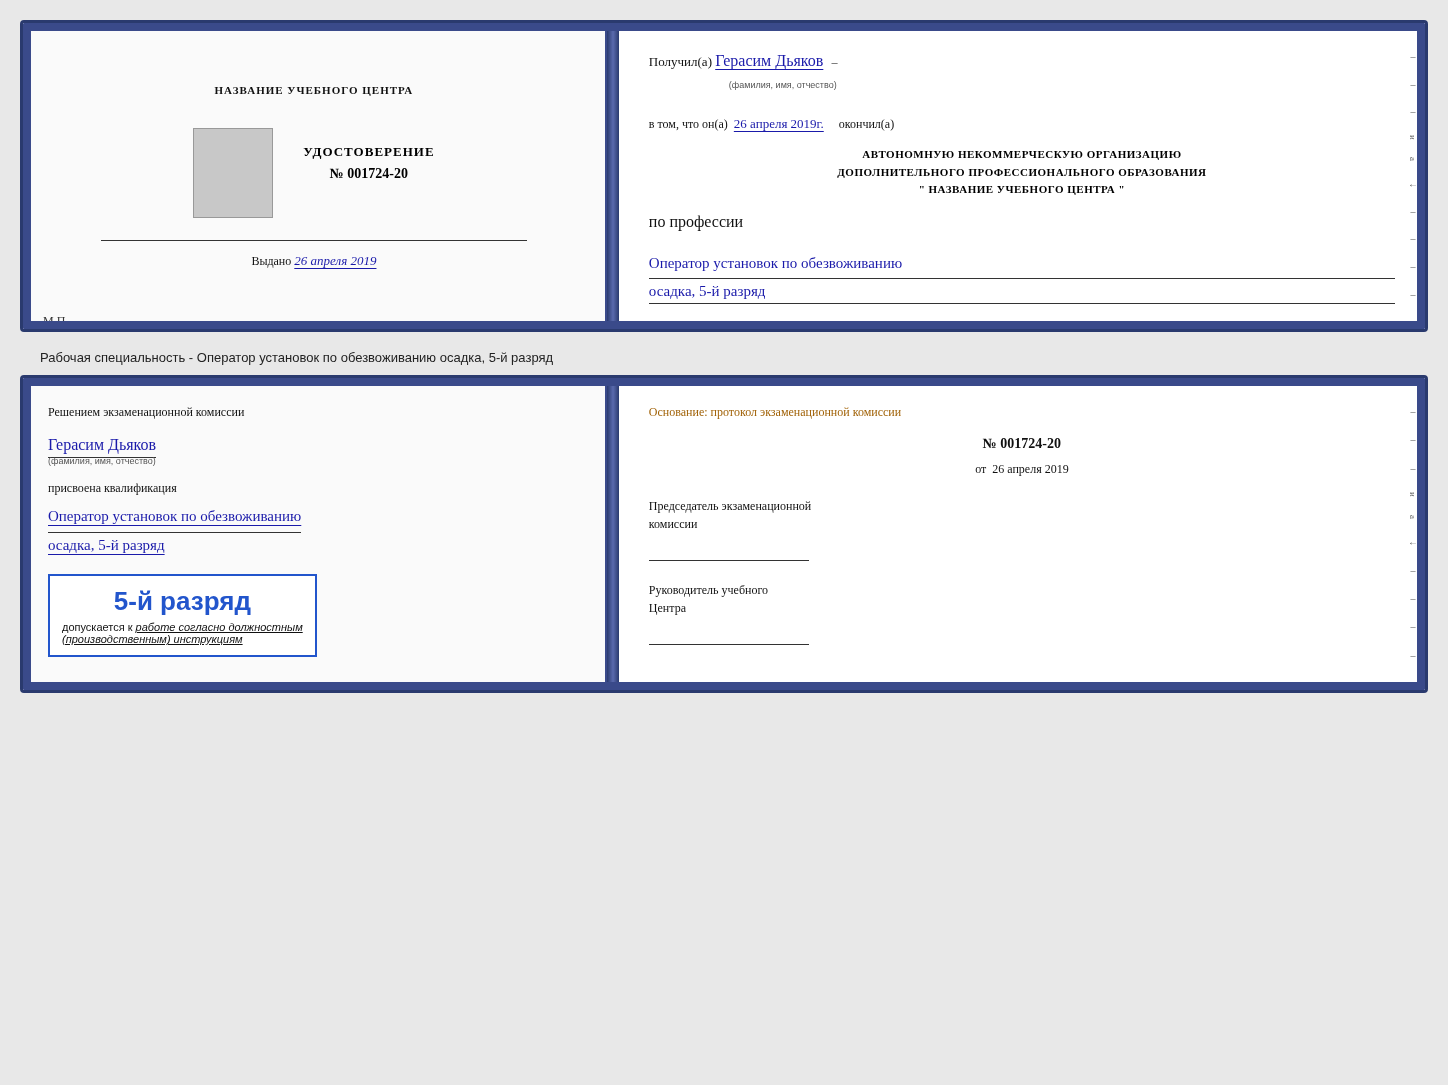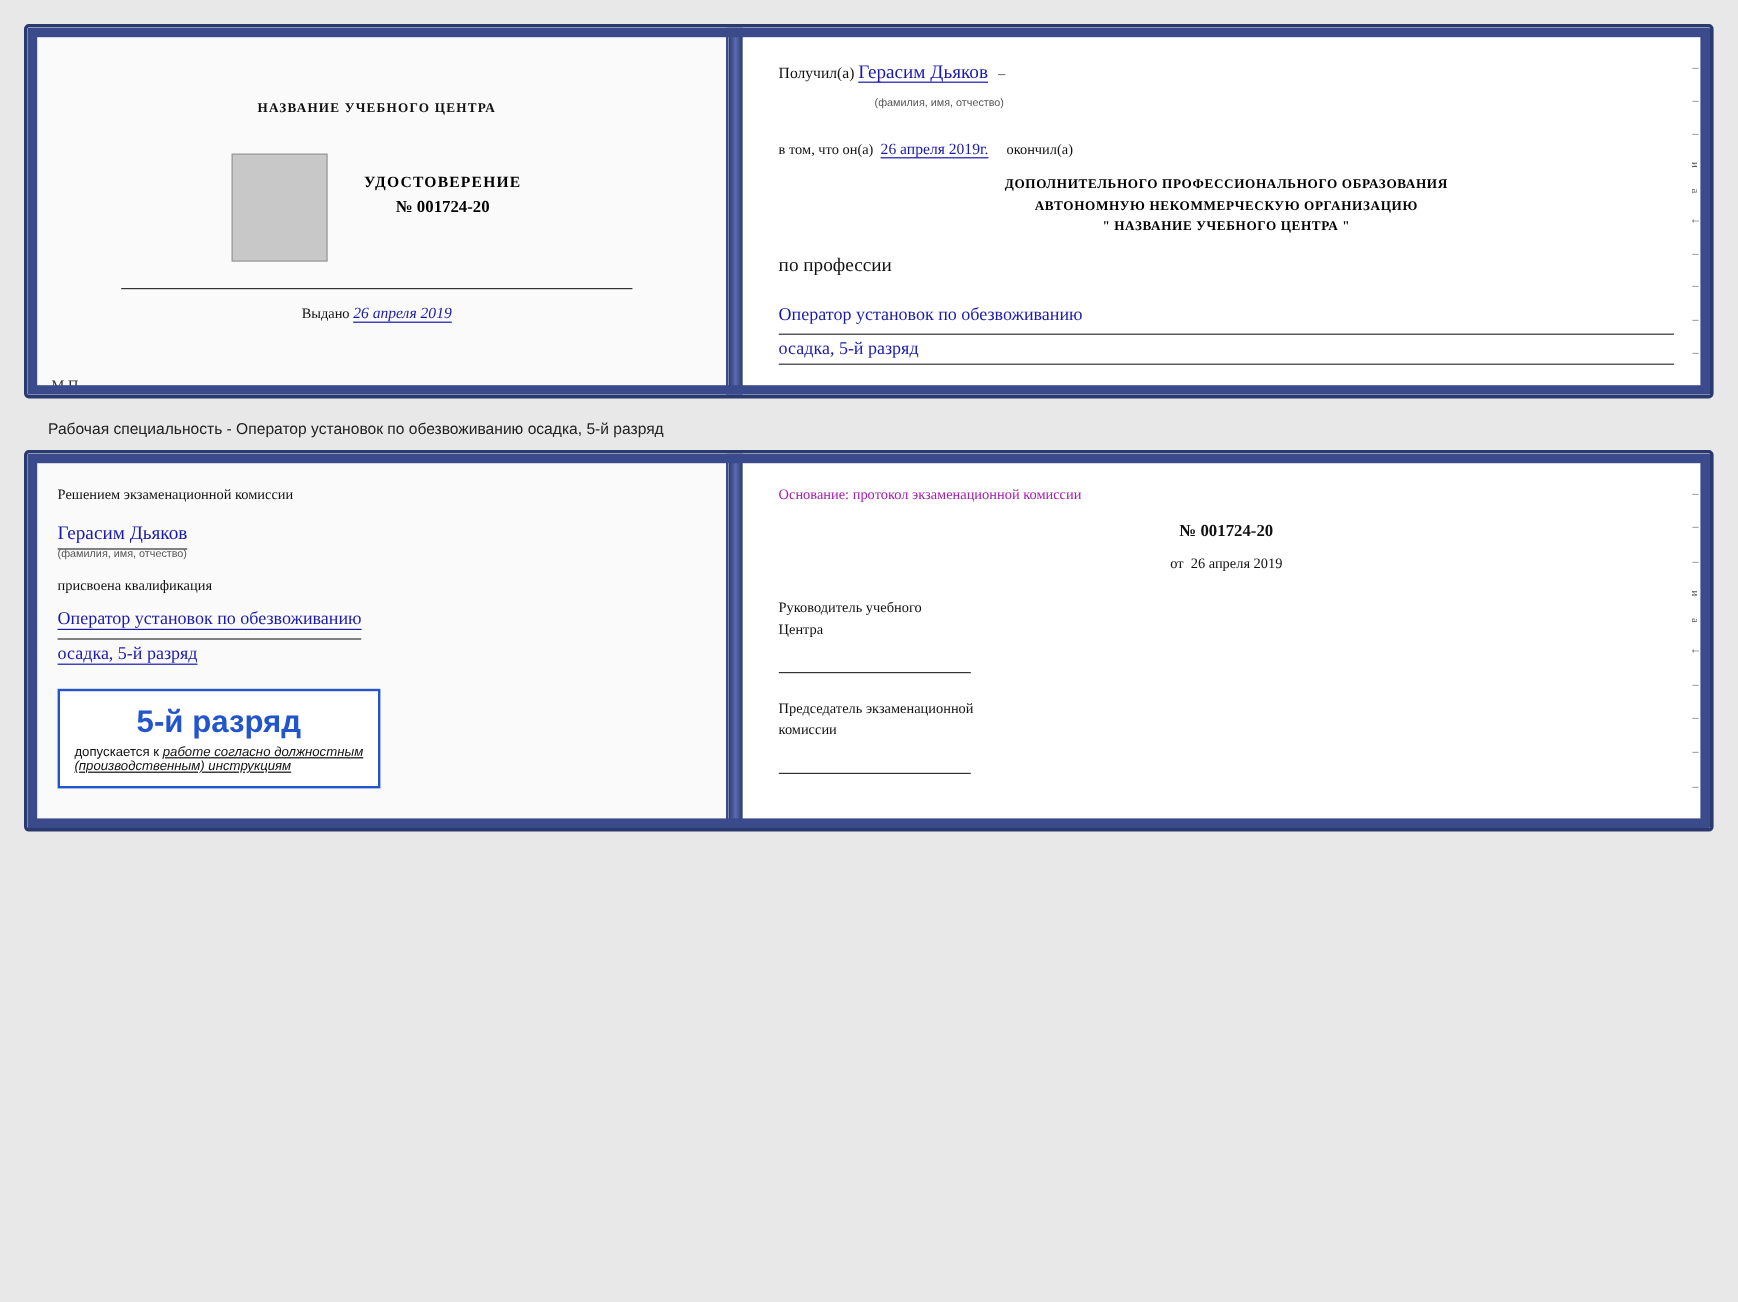--- a/index.html
+++ b/index.html
@@ -294,21 +294,21 @@
 
     .stamp-admission .hw {
       font-style: italic;
       font-size: 11px;
       text-decoration: underline;
     }
 
     
     .basis-label {
       font-size: 12px;
-      color: #a21caf;
+      color: #a16207;
       margin-bottom: 15px;
       line-height: 1.5;
     }
 
     .protocol-number {
       font-size: 14px;
       font-weight: bold;
       color: #111;
       text-align: center;
       margin-bottom: 10px;
@@ -407,22 +407,22 @@
       <span class="small-hint" style="text-align:left; display:inline-block; margin-left:80px;">(фамилия, имя, отчество)</span>
     </div>
 
     <div class="certified-text">
       <span>в том, что он(а)</span>
       &nbsp;<span class="handwritten" style="font-size:13px;">26 апреля 2019г.</span>
       &nbsp;&nbsp;&nbsp;&nbsp;<span>окончил(а)</span>
     </div>
 
     <div class="certified-block">
+      <div>АВТОНОМНУЮ НЕКОММЕРЧЕСКУЮ ОРГАНИЗАЦИЮ</div>
       <div>ДОПОЛНИТЕЛЬНОГО ПРОФЕССИОНАЛЬНОГО ОБРАЗОВАНИЯ</div>
-      <div>АВТОНОМНУЮ НЕКОММЕРЧЕСКУЮ ОРГАНИЗАЦИЮ</div>
       <div>" НАЗВАНИЕ УЧЕБНОГО ЦЕНТРА "</div>
     </div>
 
     <div class="profession-label">по профессии</div>
     <div class="profession-handwritten">Оператор установок по обезвоживанию</div>
     <div class="profession-line2">осадка, 5-й разряд</div>
   </div>
 
   <div class="side-marks">
     <span class="side-mark">–</span>
@@ -472,33 +472,33 @@
 
     <span class="protocol-number">№ 001724-20</span>
 
     <div class="from-date">
       <span>от</span>
       &nbsp;<span>26 апреля 2019</span>
     </div>
 
     <div class="signature-block">
       <div class="sig-label">
+        <span>Председатель экзаменационной</span><br>
+        <span>комиссии</span>
+      </div>
+      <div class="sig-line"></div>
+    </div>
+
+    <div class="signature-block">
+      <div class="sig-label">
         <span>Руководитель учебного</span><br>
         <span>Центра</span>
       </div>
       <div class="sig-line"></div>
     </div>
-
-    <div class="signature-block">
-      <div class="sig-label">
-        <span>Председатель экзаменационной</span><br>
-        <span>комиссии</span>
-      </div>
-      <div class="sig-line"></div>
-    </div>
   </div>
 
   <div class="side-marks">
     <span class="side-mark">–</span>
     <span class="side-mark">–</span>
     <span class="side-mark">–</span>
     <span class="side-mark-v">и</span>
     <span class="side-mark-v">а</span>
     <span class="side-mark">←</span>
     <span class="side-mark">–</span>

